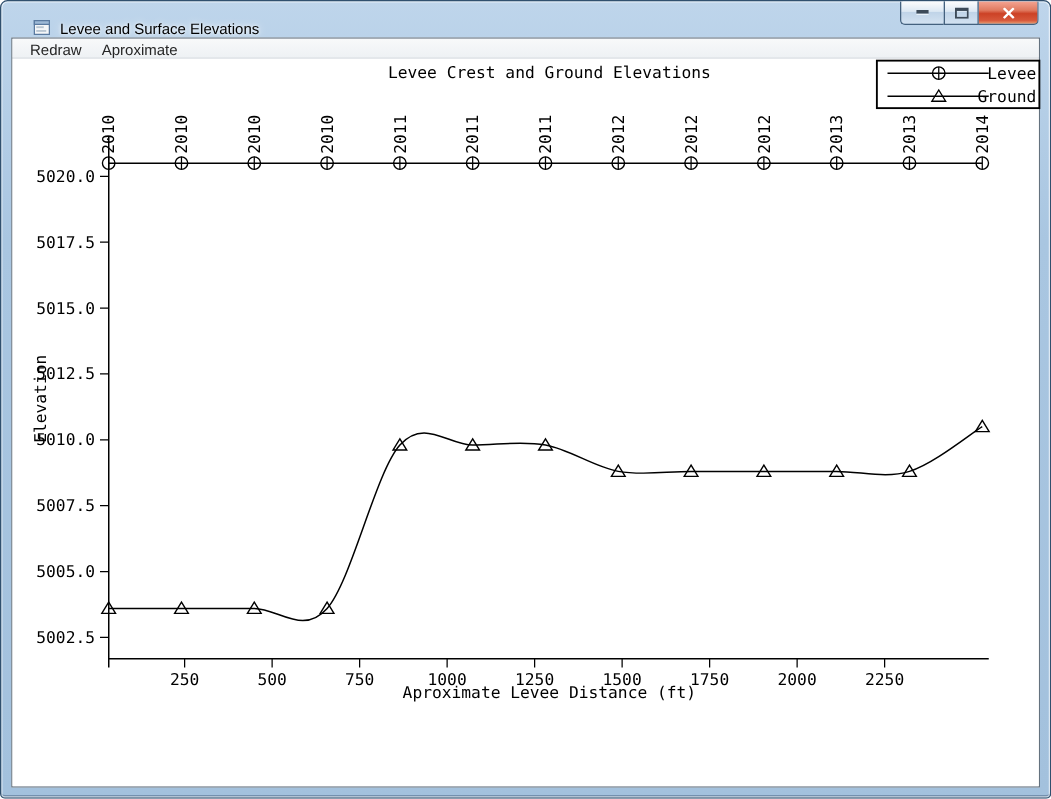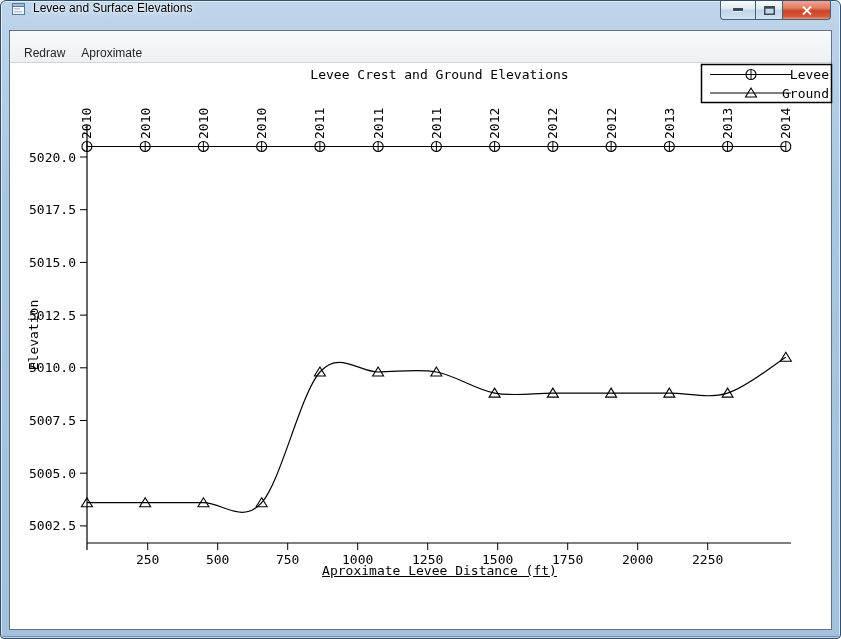--- a/index.html
+++ b/index.html
@@ -4,41 +4,41 @@
 <style>
   html,body{margin:0;padding:0;background:#fff;}
   .window{
     position:relative;width:841px;height:639px;box-sizing:border-box;
     font-family:"Liberation Sans",sans-serif;
     background:linear-gradient(#bed5eb,#a9c6e1 30%,#a3c1dd);
     border:1px solid #30506e;border-radius:6px 6px 4px 4px;
     box-shadow:inset 0 0 0 1px rgba(255,255,255,.6), inset 0 -2px 0 rgba(30,55,85,.35);
     overflow:hidden;
   }
-  .titlebar{position:absolute;left:0;top:0;right:0;height:29px;display:flex;align-items:flex-start;padding-left:10px;box-sizing:border-box;}
+  .titlebar{position:absolute;left:0;top:0;right:0;height:29px;display:flex;align-items:flex-end;padding-left:25px;box-sizing:border-box;}
   .title-icon{width:16px;height:16px;margin-right:6px;flex:0 0 auto;}
   .title-text{font-size:12px;color:#000;text-shadow:0 0 8px #fff,0 0 3px #fff;}
   .win-buttons{position:absolute;top:0;right:9px;display:flex;height:19px;}
   .win-btn{box-sizing:border-box;border:1px solid #44617e;border-top:none;display:flex;align-items:center;justify-content:center;
     background:linear-gradient(#fdfdfd,#dce8f3 45%,#c0d4e8 50%,#d3e2f1);}
   .win-btn.min{width:35px;border-radius:0 0 0 4px;border-right:none;}
   .win-btn.max{width:28px;}
   .win-btn.close{width:48px;border-radius:0 0 4px 0;border-left:none;
     background:linear-gradient(#f4a593,#e07a60 40%,#cc4226 55%,#d6573a 85%,#e89a6e);}
   .client{position:absolute;left:8px;top:29px;right:8px;bottom:8px;background:#fff;
     border:1px solid #64727f;display:flex;flex-direction:column;box-sizing:border-box;}
-  .menubar{height:32px;box-sizing:border-box;background:linear-gradient(#f8f9fa,#eef1f4);
-    border-bottom:1px solid #cfd5db;display:flex;align-items:flex-end;padding-left:6px;}
+  .menubar{height:16px;box-sizing:border-box;background:linear-gradient(#f8f9fa,#eef1f4);
+    border-bottom:1px solid #cfd5db;display:flex;align-items:flex-start;padding-left:6px;}
   .menu-item{font-size:12px;color:#262626;padding:2px 8px;cursor:default;}
   .chart-region{flex:1;position:relative;background:#fff;padding-left:20px;}
   .chart-region svg{position:absolute;left:0;top:0;}
   .chart-title,.chart-xlabel{position:absolute;left:77px;width:705px;text-align:center;
     font-family:"DejaVu Sans Mono",monospace;font-size:13px;color:#000;}
   .chart-title{top:4px;}
-  .chart-xlabel{top:500px;text-decoration:underline;}
+  .chart-xlabel{top:500px;}
   .chart-ylabel{position:absolute;left:-75px;top:263px;width:200px;height:18px;text-align:center;
     transform:rotate(-90deg);font-family:"DejaVu Sans Mono",monospace;font-size:13px;color:#000;}
   text{font-family:"DejaVu Sans Mono",monospace;fill:#000;}
 </style>
 </head>
 <body>
 
 <div class="window">
   <div class="titlebar">
     <svg class="title-icon" viewBox="0 0 16 16">

